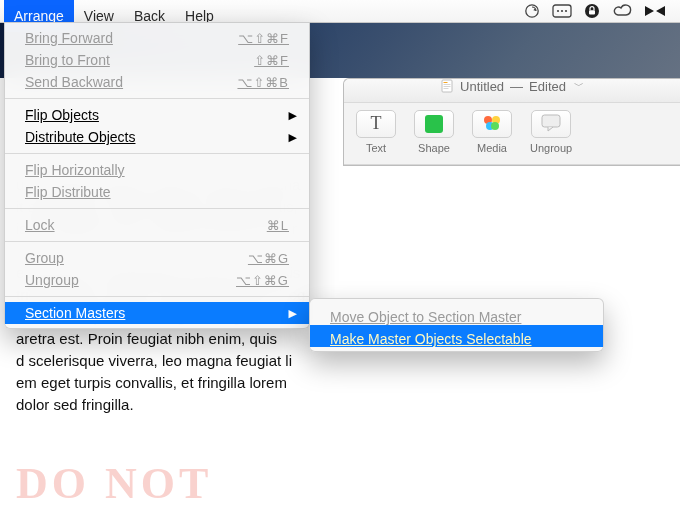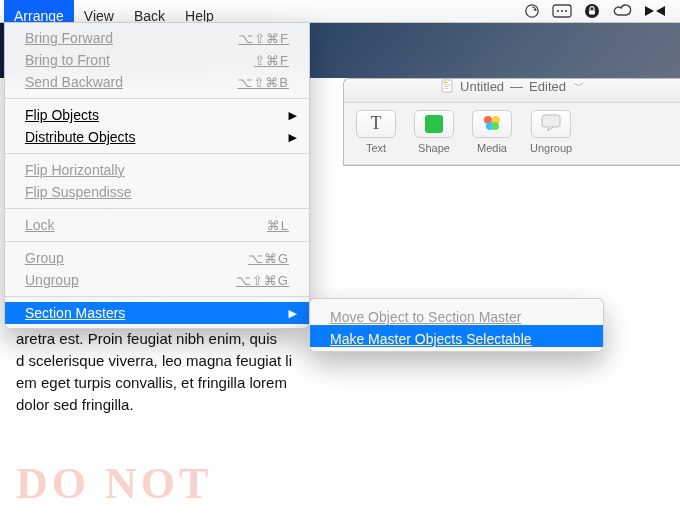--- a/index.html
+++ b/index.html
@@ -112,21 +112,21 @@
     </div>
   <div class="row">
       <span class="lbl">Distribute Objects</span>
       <span class="arrow-right">▶</span>
     </div>
   <div class="sep"></div>
   <div class="row disabled">
       <span class="lbl">Flip Horizontally</span>
     </div>
   <div class="row disabled">
-      <span class="lbl">Flip Suspendisse</span>
+      <span class="lbl">Flip Distribute</span>
     </div>
   <div class="sep"></div>
   <div class="row disabled">
       <span class="lbl">Lock</span>
       <span class="sc">⌘L</span>
     </div>
   <div class="sep"></div>
   <div class="row disabled">
       <span class="lbl">Group</span>
       <span class="sc">⌥⌘G</span>

